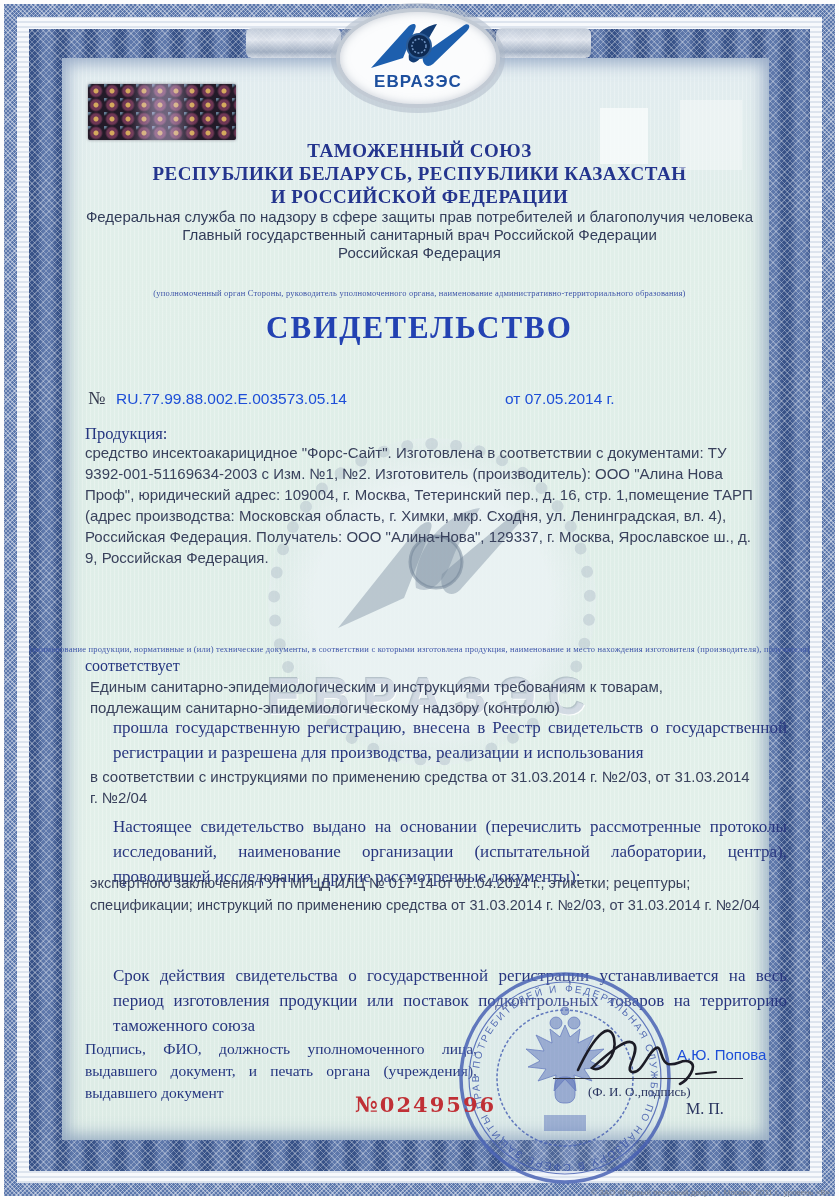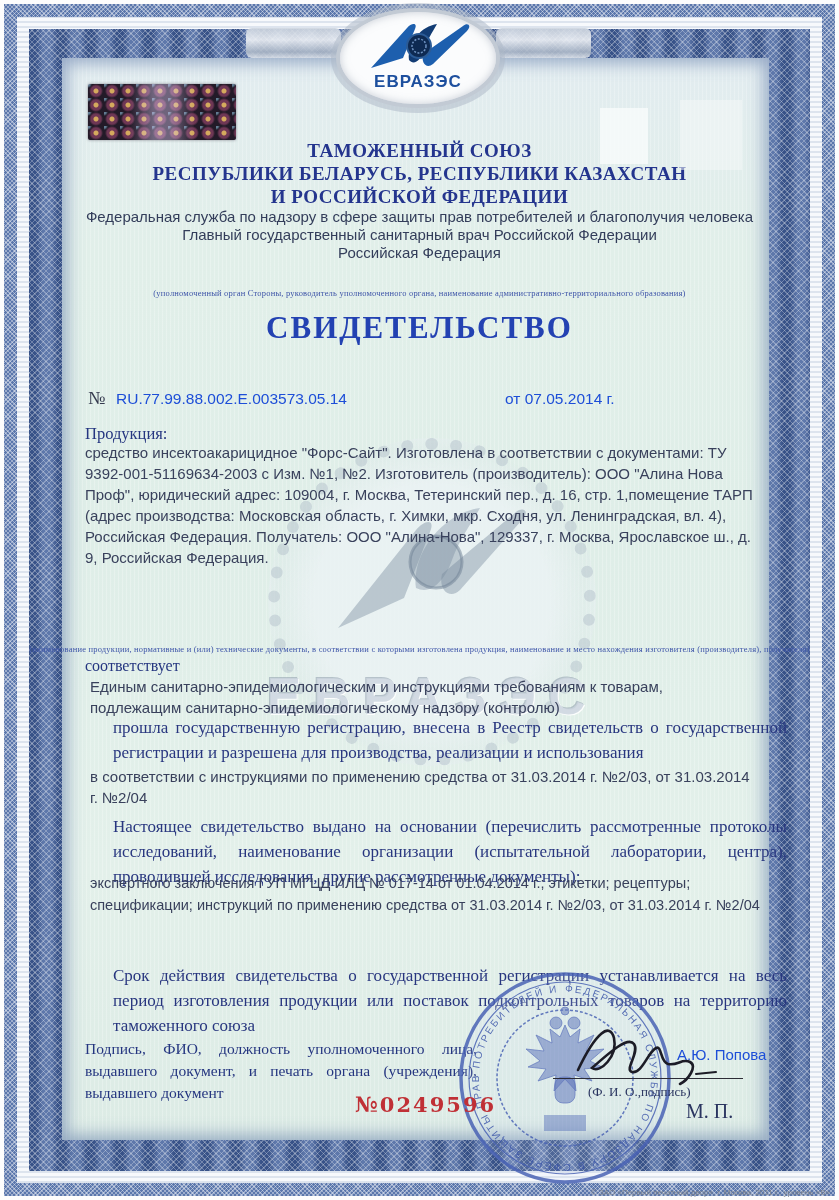--- a/index.html
+++ b/index.html
@@ -63,21 +63,21 @@
       margin-bottom:28px;}
   .wmswoosh{position:absolute;left:40px;top:28px;}
   
   .serial{left:355px;top:1092px;font-family:"DejaVu Serif",serif;font-weight:bold;font-size:21px;
       color:#c03036;letter-spacing:2px;z-index:5;}
   .stamp{left:452px;top:965px;width:226px;height:226px;z-index:4;opacity:.85;}
   .sigsvg{left:570px;top:1018px;width:150px;height:72px;z-index:6;}
   .sigline{left:553px;top:1078px;width:190px;height:1px;background:#2c2c36;z-index:5;}
   .signer{left:677px;top:1046px;font-size:15px;z-index:6;}
   .sigcap{left:588px;top:1084px;font-size:13px;color:#2a3560;z-index:6;}
-  .mp{left:686px;top:1100px;font-size:20px;color:#2a3560;z-index:6;}
+  .mp{left:686px;top:1100px;font-size:16px;color:#2a3560;z-index:6;}
   .copyright{left:0;top:1188px;width:830px;text-align:right;font-size:8px;color:#7a808c;
       font-family:"Liberation Sans",sans-serif;z-index:7;}
 </style>
 </head>
 <body>
 
 <div class="cert">
   <div class="b1"></div>
   <div class="b2"></div>
   <div class="b3"></div>

